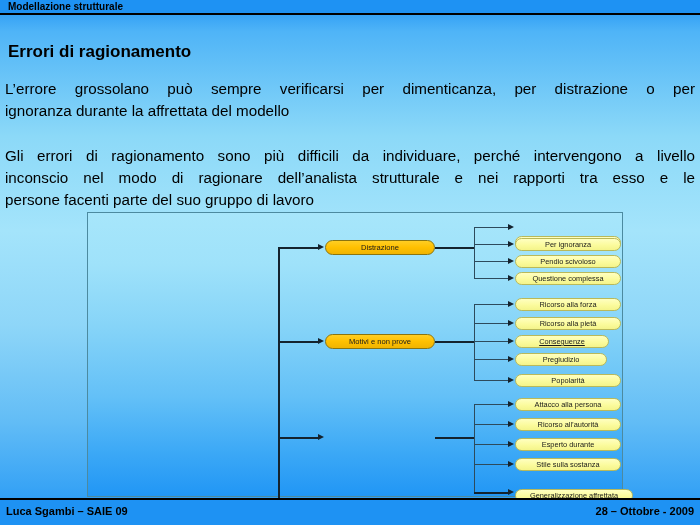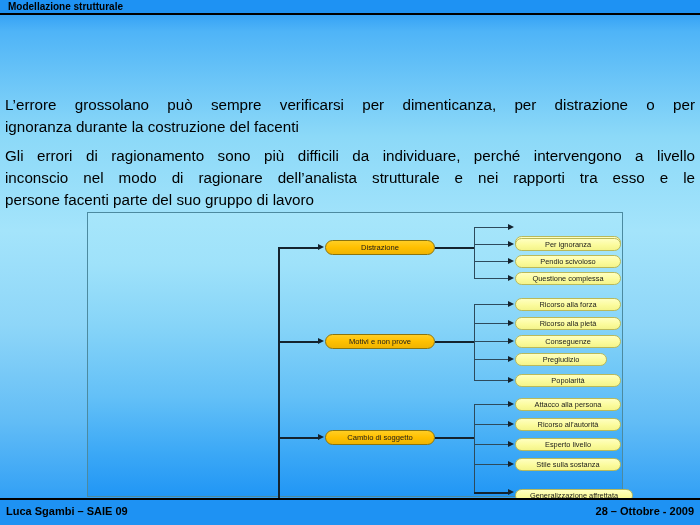--- a/index.html
+++ b/index.html
@@ -38,21 +38,21 @@
     position:absolute;left:8px;top:42px;
     font-size:17px;font-weight:bold;color:#000;
     white-space:nowrap;
   }
   .para{
     position:absolute;left:5px;width:690px;
     font-size:15.2px;color:#000;
     text-align:justify;
     line-height:22px;
   }
-  #para1{ top:94px; }
+  #para1{ top:78px; }
   #para2{ top:145px; }
   .para span.j{ display:block; }
   .para span.j.jf{ text-align-last:justify; }
   .para span.j.nf{ text-align-last:left; }
 
   
   #diagram{
     position:absolute;left:87px;top:212px;
     width:536px;height:285px;
     border:1px solid #4c8aa0;
@@ -124,24 +124,25 @@
 </style>
 </head>
 <body>
 
 <div id="slide">
 
   <div id="header">
     <div class="htitle">Modellazione strutturale</div>
   </div>
 
+  <div id="slide-title">Errori di ragionamento</div>
 
   <div class="para" id="para1">
     <span class="j jf">L’errore grossolano può sempre verificarsi per dimenticanza, per distrazione o per</span>
-    <span class="j nf">ignoranza durante la costruzione del facenti</span>
+    <span class="j nf">ignoranza durante la affrettata del modello</span>
   </div>
 
   <div class="para" id="para2">
     <span class="j jf">Gli errori di ragionamento sono più difficili da individuare, perché intervengono a livello</span>
     <span class="j jf">inconscio nel modo di ragionare dell’analista strutturale e nei rapporti tra esso e le</span>
     <span class="j nf">persone facenti parte del suo gruppo di lavoro</span>
   </div>
 
   <div id="diagram">
 
@@ -181,45 +182,44 @@
     <div class="arrow" style="left:420px;top:107px;"></div>
     <div class="hline" style="left:386px;top:128px;width:36px;"></div>
     <div class="arrow" style="left:420px;top:125px;"></div>
     <div class="hline" style="left:386px;top:146px;width:36px;"></div>
     <div class="arrow" style="left:420px;top:143px;"></div>
     <div class="hline" style="left:386px;top:167px;width:36px;"></div>
     <div class="arrow" style="left:420px;top:164px;"></div>
 
     <div class="node leaf" style="left:427px;top:85px;width:106px;">Ricorso alla forza</div>
     <div class="node leaf" style="left:427px;top:104px;width:106px;">Ricorso alla pietà</div>
-    <div class="node leaf" style="left:427px;top:122px;width:106px;">Conseguenze</div>
+    <div class="node leaf" style="left:427px;top:122px;width:94px;text-decoration:underline;">Conseguenze</div>
     <div class="node leaf" style="left:427px;top:140px;width:92px;">Pregiudizio</div>
     <div class="node leaf" style="left:427px;top:161px;width:106px;">Popolarità</div>
 
     <div class="hline thick" style="left:191px;top:224px;width:40px;"></div>
     <div class="arrow" style="left:230px;top:221px;"></div>
-    <div class="node parent" style="left:237px;top:217px;width:110px;">Cambio di soggetto</div>
 
     <div class="hline thick" style="left:347px;top:224px;width:39px;"></div>
     <div class="vline" style="left:386px;top:191px;height:89px;"></div>
 
     <div class="hline" style="left:386px;top:191px;width:36px;"></div>
     <div class="arrow" style="left:420px;top:188px;"></div>
     <div class="hline" style="left:386px;top:211px;width:36px;"></div>
     <div class="arrow" style="left:420px;top:208px;"></div>
     <div class="hline" style="left:386px;top:231px;width:36px;"></div>
     <div class="arrow" style="left:420px;top:228px;"></div>
     <div class="hline" style="left:386px;top:251px;width:36px;"></div>
     <div class="arrow" style="left:420px;top:248px;"></div>
     <div class="hline thick" style="left:386px;top:279px;width:36px;"></div>
     <div class="arrow" style="left:420px;top:276px;"></div>
 
     <div class="node leaf" style="left:427px;top:185px;width:106px;">Attacco alla persona</div>
     <div class="node leaf" style="left:427px;top:205px;width:106px;">Ricorso all’autorità</div>
-    <div class="node leaf" style="left:427px;top:225px;width:106px;">Esperto livello</div>
+    <div class="node leaf" style="left:427px;top:225px;width:106px;">Esperto durante</div>
     <div class="node leaf" style="left:427px;top:245px;width:106px;">Stile sulla sostanza</div>
     <div class="node leaf" style="left:427px;top:276px;width:118px;">Generalizzazione affrettata</div>
 
   </div>
 
   <div id="footer">
     <div class="fleft">Luca Sgambi – SAIE 09</div>
     <div class="fright">28 – Ottobre - 2009</div>
   </div>
 

